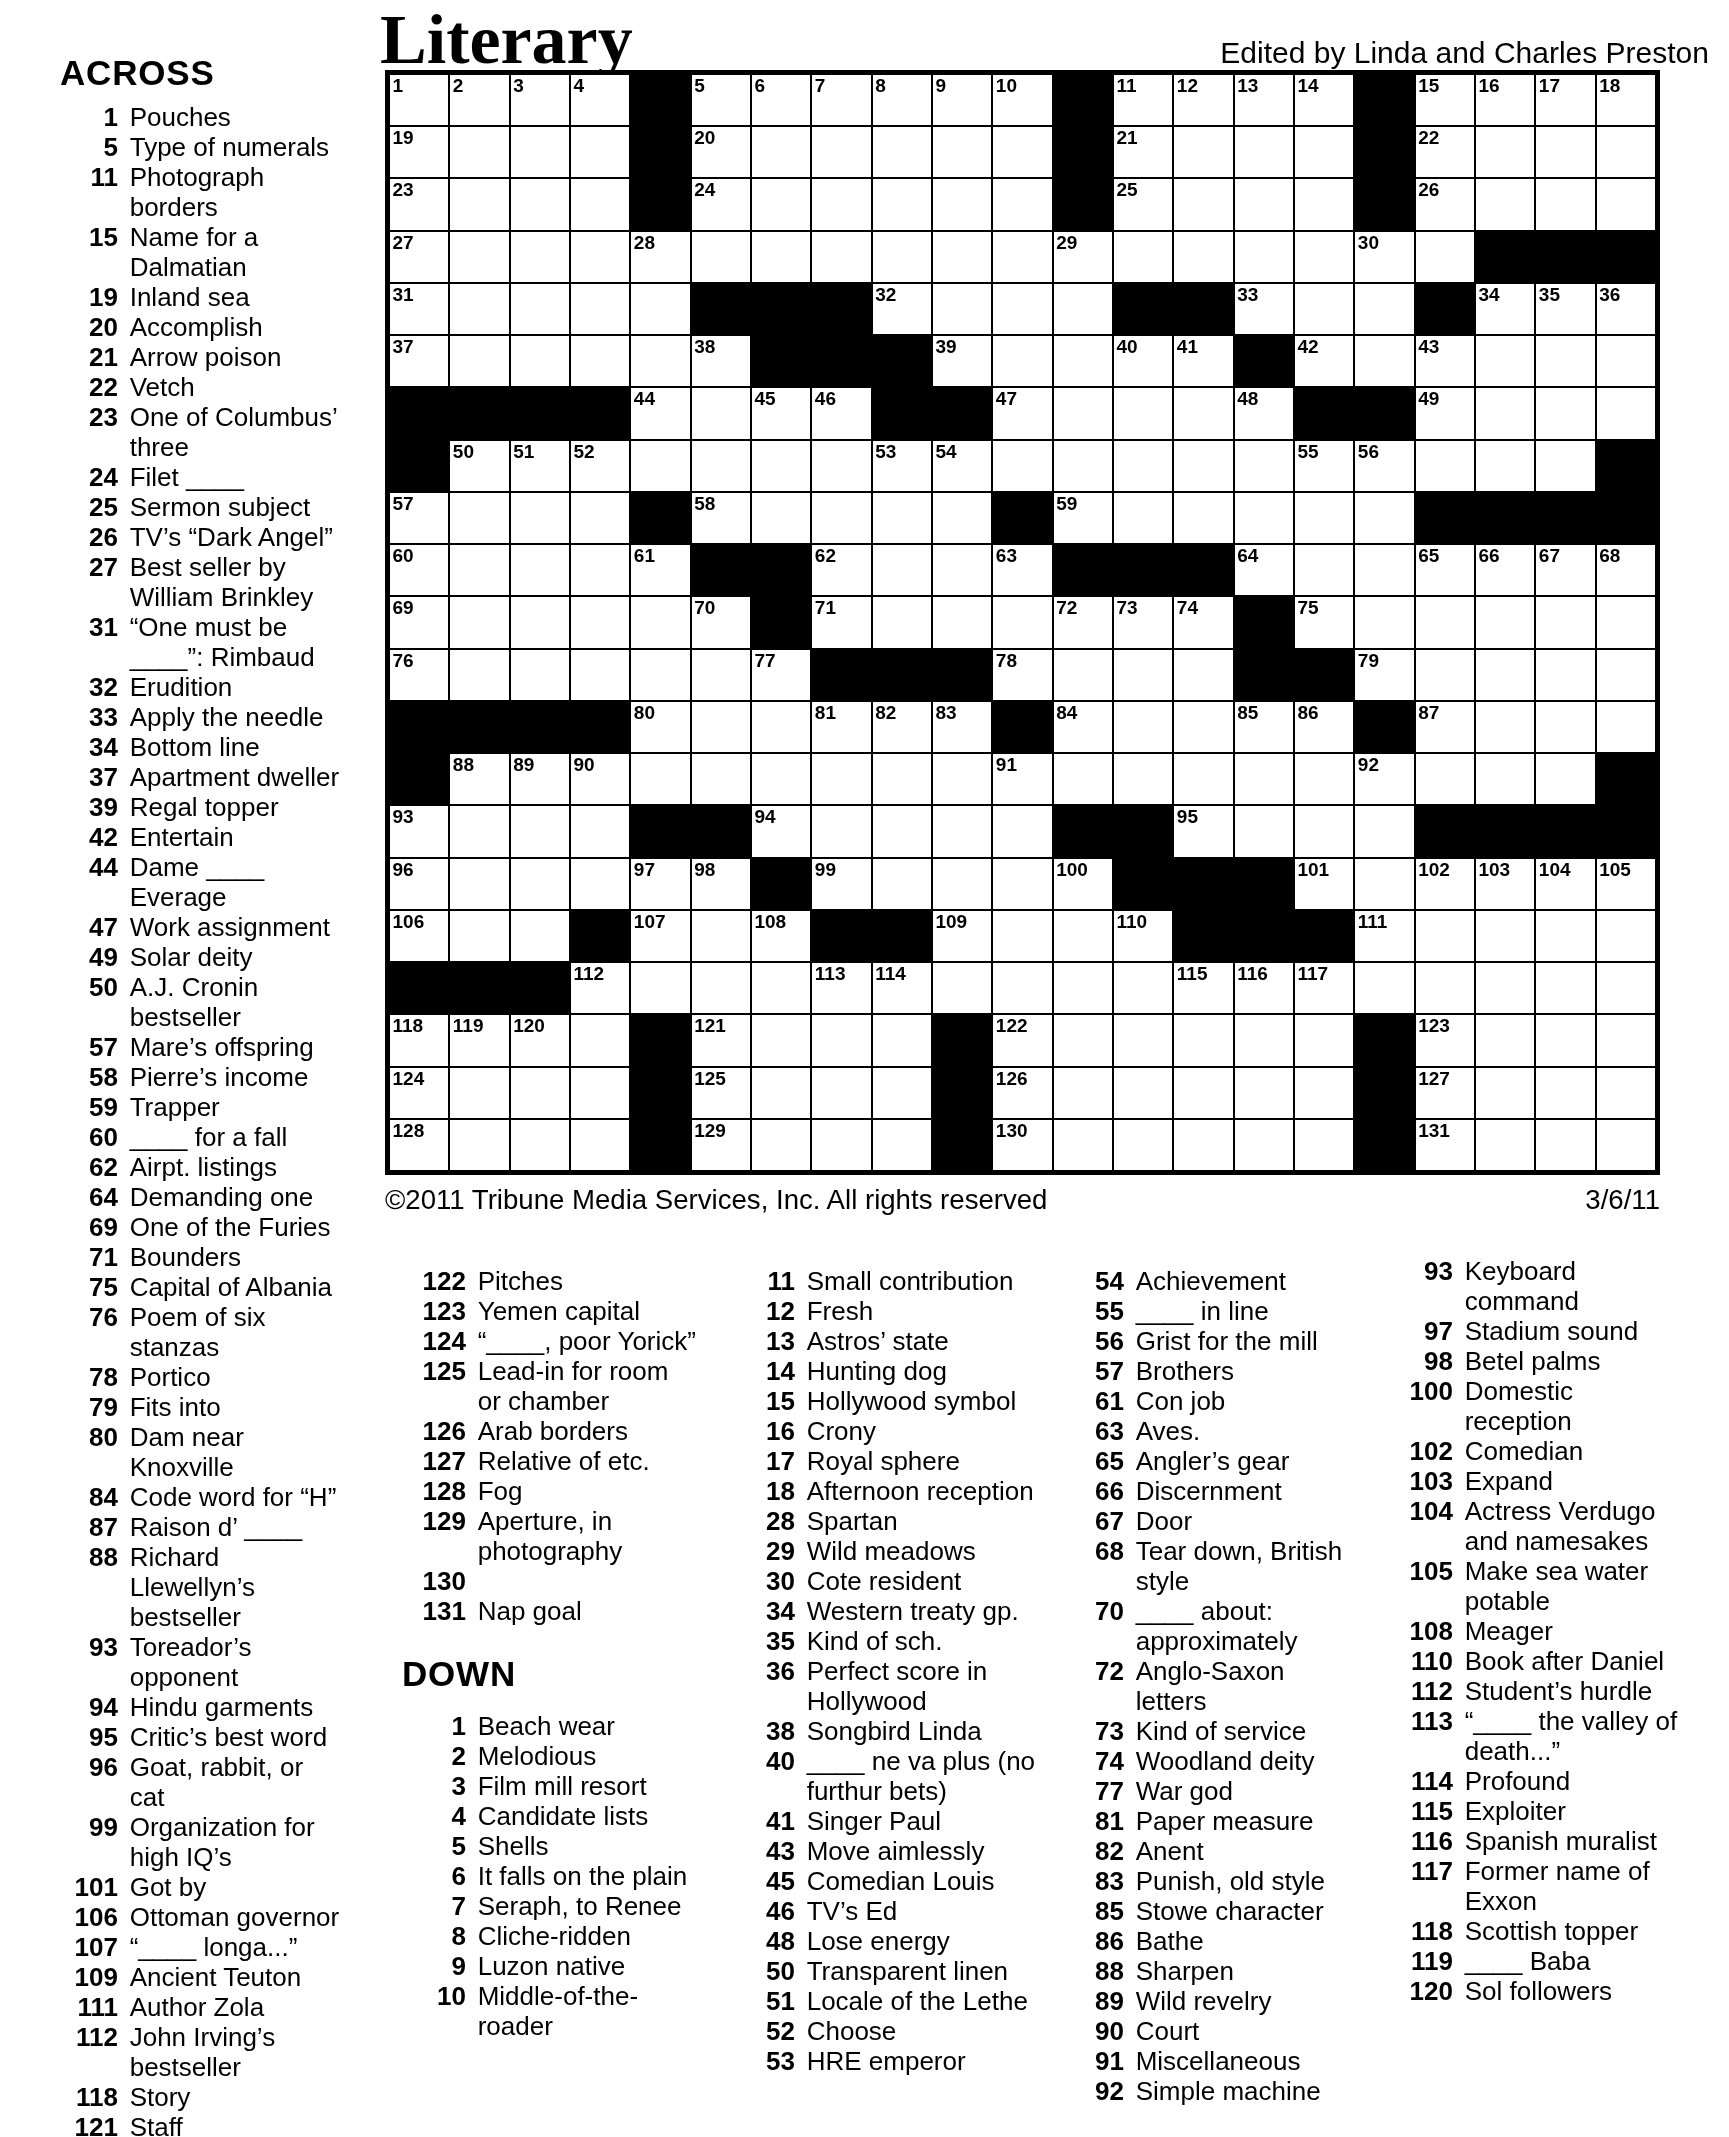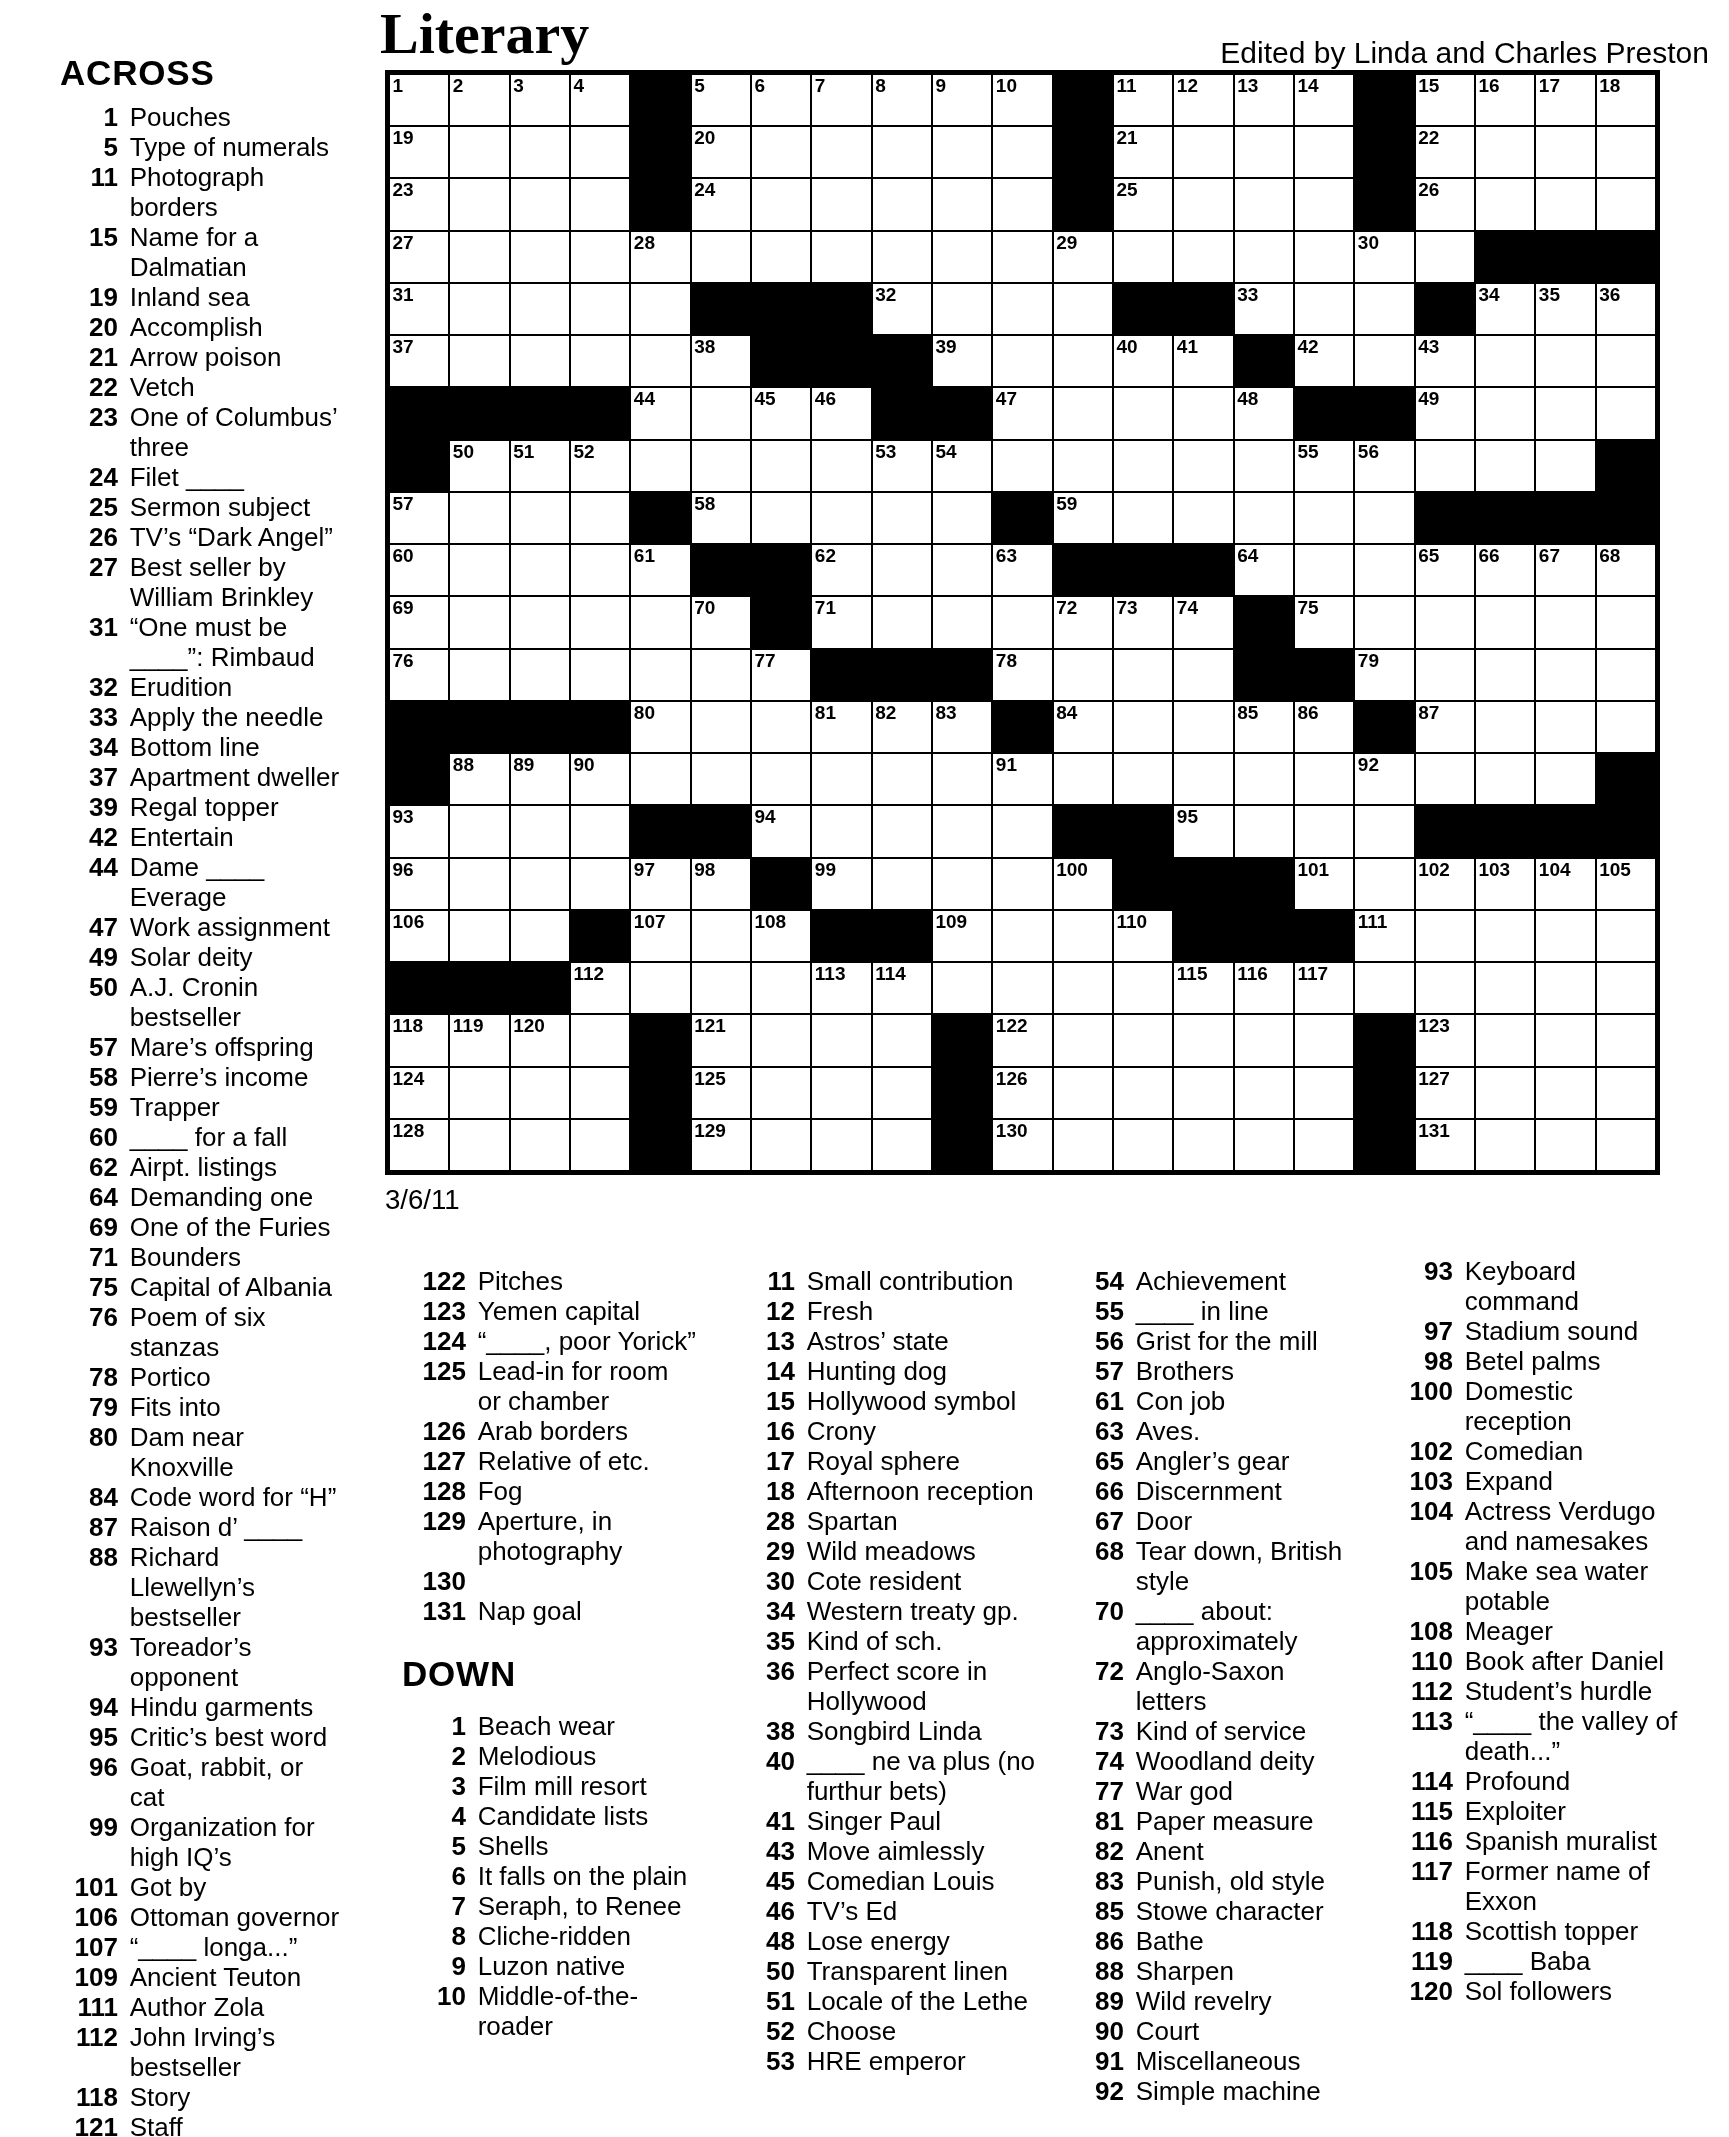--- a/index.html
+++ b/index.html
@@ -2,21 +2,21 @@
 <html style="font-size:13.4px"><head>
 <meta charset="utf-8">
 <style>
   html,body{margin:0;padding:0;background:#ffffff;}
   body{width:1729px;height:2137px;position:relative;overflow:hidden;
        font-family:"Liberation Sans",sans-serif;color:#000;}
   .abs{position:absolute;}
 
   
   #across-header{left:60px;top:53px;font-size:35px;font-weight:bold;letter-spacing:0.8px;text-align:center;}
-  #page-title{left:380px;top:0px;font-family:"Liberation Serif",serif;font-weight:bold;font-size:58px;}
+  #page-title{left:380px;top:0px;font-family:"Liberation Serif",serif;font-weight:bold;font-size:70px;}
   #byline{right:20px;top:36px;font-size:30px;}
 
   
   .clue-col{font-size:26px;line-height:30px;}
   #across-main{left:46px;top:102px;width:297px;}
   #col-a{left:386px;top:1266px;width:311px;}
   #col-b{left:715px;top:1266px;width:321px;}
   #col-c{left:1044px;top:1266px;width:317px;}
   #col-d{left:1373px;top:1256px;width:307px;}
   .clue{display:flex;align-items:flex-start;}
@@ -959,20 +959,21 @@
     <div class="cell black"></div>
     <div class="cell">
       <span class="num">131</span>
     </div>
     <div class="cell"></div>
     <div class="cell"></div>
     <div class="cell"></div>
   </div>
 
 <div class="abs" id="colophon">
+  <span>©2011 Tribune Media Services, Inc. All rights reserved</span>
   <span>3/6/11</span>
 </div>
 
 <div class="abs clue-col" id="col-a">
   <div>
       <div class="clue">
         <span class="n">122</span>
         <span class="t">Pitches</span>
       </div>
       <div class="clue">

